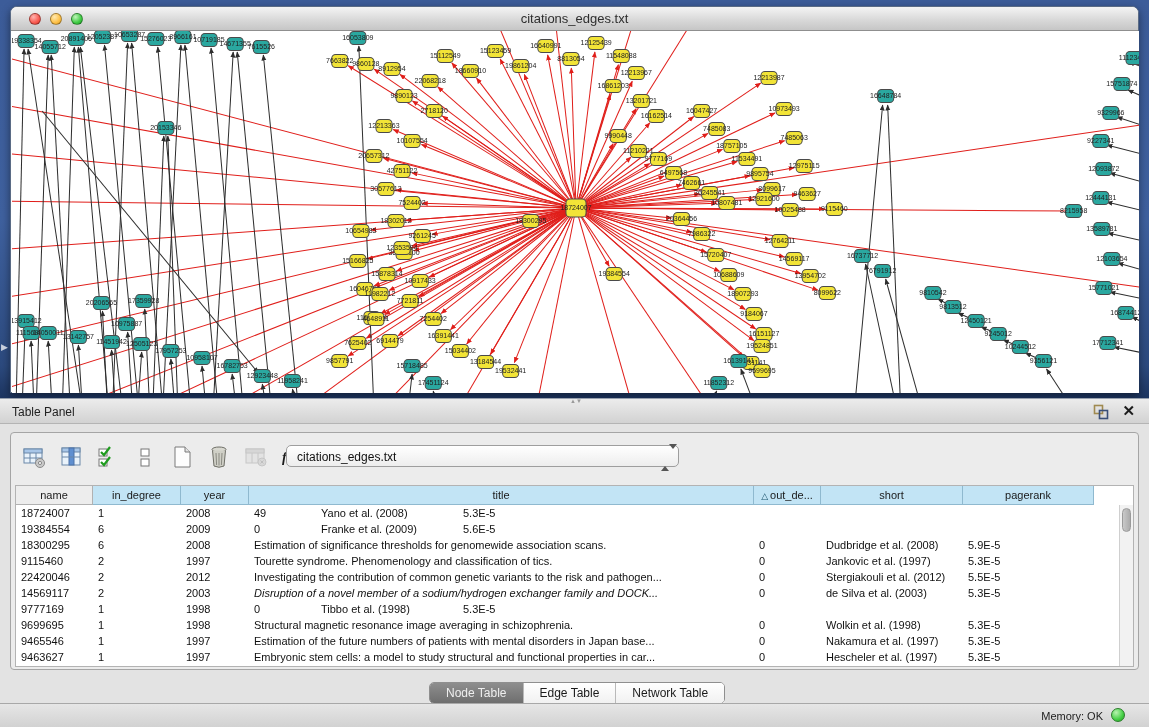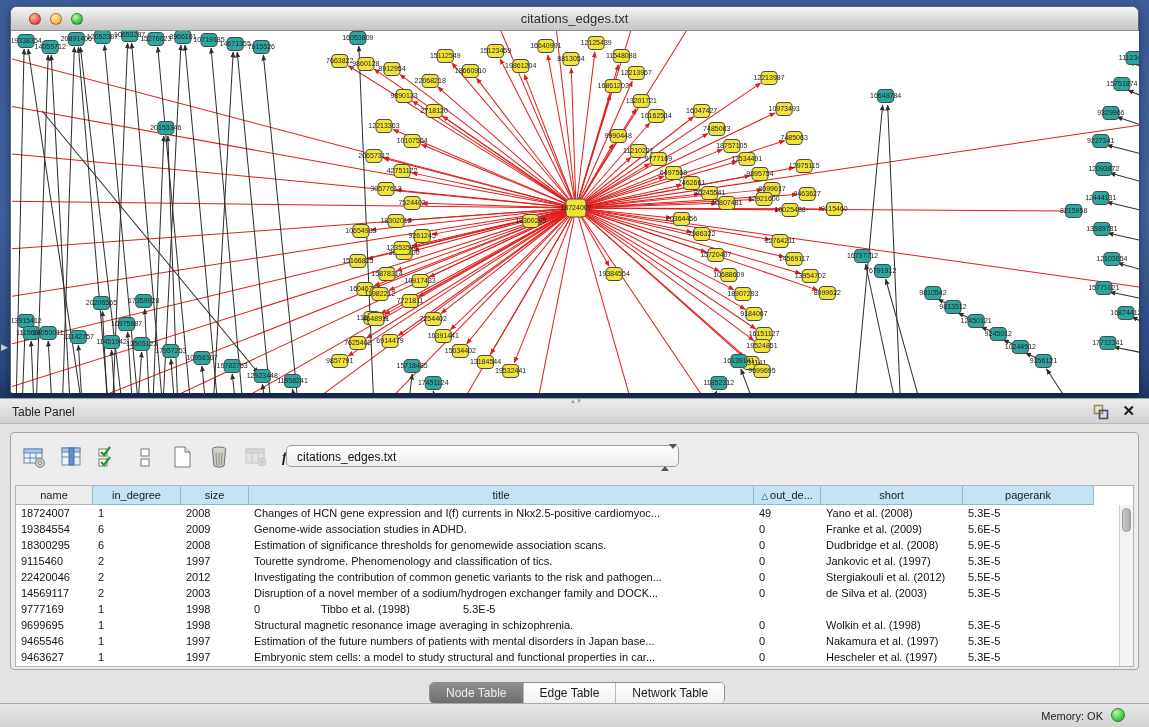--- a/index.html
+++ b/index.html
@@ -905,41 +905,39 @@
         <span class="combo-text">citations_edges.txt</span>
         <span class="combo-arrows">
           <span class="tri-up"></span><span class="tri-dn"></span>
         </span>
       </div>
 
       <div id="table-wrap">
         <div id="thead">
             <div class="hcell namecol" style="width: 77px;">name</div>
             <div class="hcell" style="width: 88px;">in_degree</div>
-            <div class="hcell" style="width: 68px;">size</div>
+            <div class="hcell" style="width: 68px;">year</div>
             <div class="hcell" style="width: 505px;">title</div>
             <div class="hcell" style="width: 67px;"><span class="sort-tri">△</span>out_de...</div>
             <div class="hcell" style="width: 142px;">short</div>
             <div class="hcell" style="width: 131px;">pagerank</div>
           </div>
         <div id="tbody">
             <div class="trow">
               <div class="tcell" style="width: 77px;">18724007</div>
               <div class="tcell" style="width: 88px;">1</div>
               <div class="tcell" style="width: 68px;">2008</div>
-              <div class="tcell" style="width: 505px;">Changes of HCN gene expression and I(f) currents in Nkx2.5-positive cardiomyoc...</div>
               <div class="tcell" style="width: 67px;">49</div>
               <div class="tcell" style="width: 142px;">Yano et al. (2008)</div>
               <div class="tcell" style="width: 131px;">5.3E-5</div>
             </div>
             <div class="trow">
               <div class="tcell" style="width: 77px;">19384554</div>
               <div class="tcell" style="width: 88px;">6</div>
               <div class="tcell" style="width: 68px;">2009</div>
-              <div class="tcell" style="width: 505px;">Genome-wide association studies in ADHD.</div>
               <div class="tcell" style="width: 67px;">0</div>
               <div class="tcell" style="width: 142px;">Franke et al. (2009)</div>
               <div class="tcell" style="width: 131px;">5.6E-5</div>
             </div>
             <div class="trow">
               <div class="tcell" style="width: 77px;">18300295</div>
               <div class="tcell" style="width: 88px;">6</div>
               <div class="tcell" style="width: 68px;">2008</div>
               <div class="tcell" style="width: 505px;">Estimation of significance thresholds for genomewide association scans.</div>
               <div class="tcell" style="width: 67px;">0</div>
@@ -961,21 +959,21 @@
               <div class="tcell" style="width: 68px;">2012</div>
               <div class="tcell" style="width: 505px;">Investigating the contribution of common genetic variants to the risk and pathogen...</div>
               <div class="tcell" style="width: 67px;">0</div>
               <div class="tcell" style="width: 142px;">Stergiakouli et al. (2012)</div>
               <div class="tcell" style="width: 131px;">5.5E-5</div>
             </div>
             <div class="trow">
               <div class="tcell" style="width: 77px;">14569117</div>
               <div class="tcell" style="width: 88px;">2</div>
               <div class="tcell" style="width: 68px;">2003</div>
-              <div class="tcell" style="width: 505px;">Disruption of a novel member of a sodium/hydrogen exchanger family and DOCK...</div>
+              <div class="tcell" style="width: 505px; font-style: italic;">Disruption of a novel member of a sodium/hydrogen exchanger family and DOCK...</div>
               <div class="tcell" style="width: 67px;">0</div>
               <div class="tcell" style="width: 142px;">de Silva et al. (2003)</div>
               <div class="tcell" style="width: 131px;">5.3E-5</div>
             </div>
             <div class="trow">
               <div class="tcell" style="width: 77px;">9777169</div>
               <div class="tcell" style="width: 88px;">1</div>
               <div class="tcell" style="width: 68px;">1998</div>
               <div class="tcell" style="width: 67px;">0</div>
               <div class="tcell" style="width: 142px;">Tibbo et al. (1998)</div>

